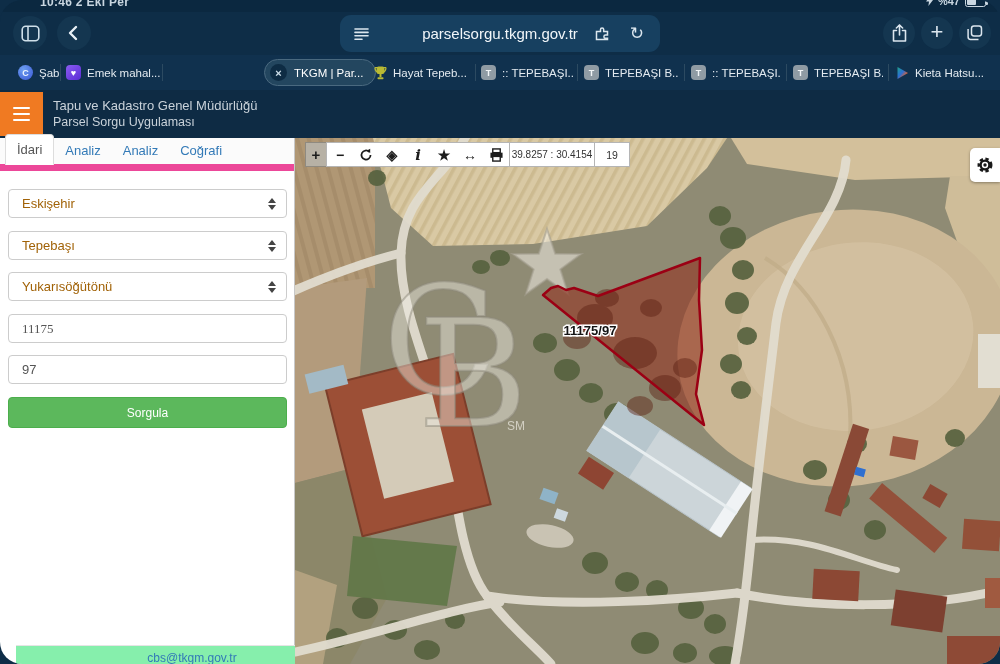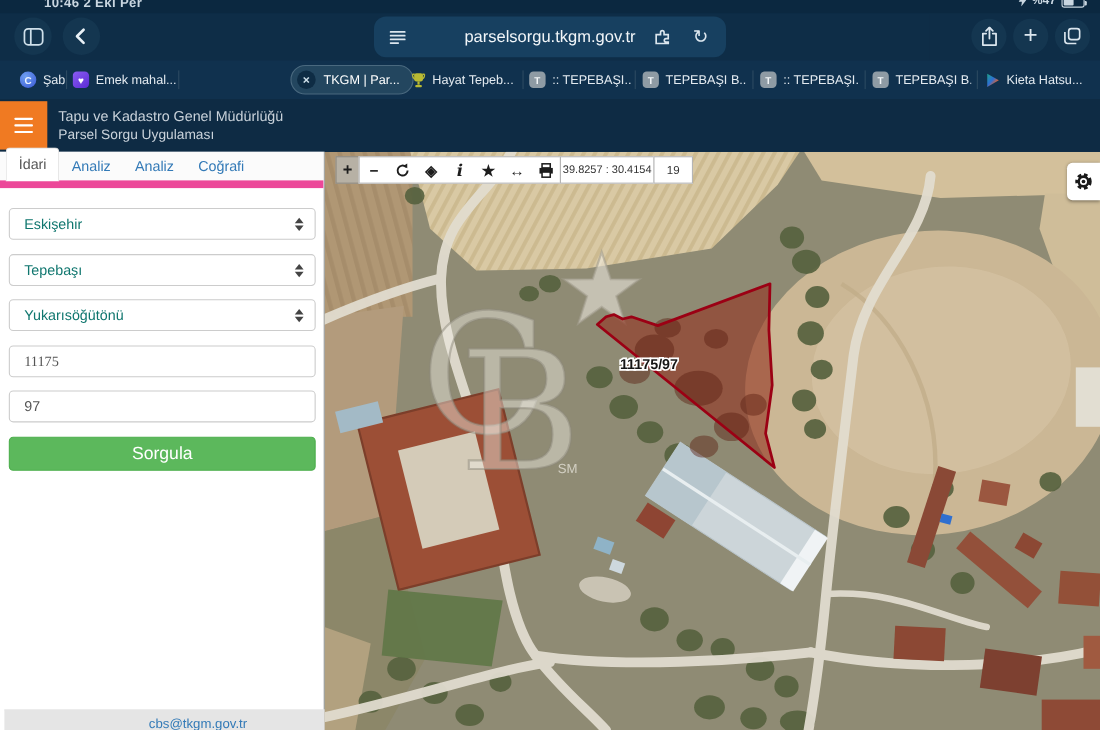--- a/index.html
+++ b/index.html
@@ -1,18 +1,18 @@
 <!DOCTYPE html>
 <html><head>
 <meta charset="utf-8">
 <style>
   * { margin:0; padding:0; box-sizing:border-box; }
   html,body { width:1000px; height:664px; overflow:hidden; background:#0e2d47;
               font-family:"Liberation Sans", sans-serif; }
-  #screen { position:relative; width:1000px; height:664px; overflow:hidden; }
+  #screen { position:relative; width:1000px; height:664px; overflow:hidden;border-radius:22px; }
 
   
   .status-bar { position:absolute; left:0; top:0; width:1000px; height:12px;
     background:#0b2840; color:#c9d6e0; overflow:hidden; z-index:30; }
   .status-left { position:absolute; left:40px; top:-5px; font-size:12px; font-weight:bold; letter-spacing:.3px;}
   .status-right { position:absolute; right:14px; top:-5px; font-size:11px; font-weight:bold; display:flex; gap:5px; align-items:center;}
   .battery { width:21px; height:10px; border:1px solid #c9d6e0; border-radius:2.5px; position:relative; margin-top:2px;}
   .battery i { position:absolute; left:1px; top:1px; bottom:1px; width:9px; background:#c9d6e0; border-radius:1px;}
   .battery:after { content:""; position:absolute; right:-3px; top:2.5px; width:2px; height:4px; background:#c9d6e0; border-radius:0 1px 1px 0;}
 
@@ -53,30 +53,30 @@
 
   
   .panel { position:absolute; left:0; top:138px; width:295px; height:526px; background:#fff;
     border-right:1px solid #c8c8c8; }
   .ptabs { position:relative; height:33px; border-bottom:7px solid #ec4899; padding:3px 0 0 5px;
     display:flex; align-items:flex-end; background:#fbfbfb;}
   .ptab { font-size:13px; padding:7px 11px; color:#337ab7; cursor:pointer; margin-bottom:-1px;}
   .ptab.active { color:#555; background:#fff; border:1px solid #ddd; border-bottom:1px solid #fff;
     border-radius:4px 4px 0 0; cursor:default;}
   .fld { position:absolute; left:8px; width:279px; height:29px; border:1px solid #ccc; border-radius:4px;
-    background:#fff; display:flex; align-items:center; padding:0 10px 0 13px; font-size:13px; color:#0f766e;}
+    background:#fff; display:flex; align-items:center; padding:0 10px 0 13px; font-size:13px; color:#a16207;}
   .fld .grow { flex:1; }
   .stepper { display:flex; flex-direction:column; gap:2px; }
   .tri-up { width:0; height:0; border-left:4px solid transparent; border-right:4px solid transparent; border-bottom:5px solid #444;}
   .tri-dn { width:0; height:0; border-left:4px solid transparent; border-right:4px solid transparent; border-top:5px solid #444;}
   input.fld { color:#555; outline:none; }
   .sorgula { position:absolute; left:8px; top:259px; width:279px; height:31px; background:#5cb85c;
-    border:1px solid #4cae4c; border-radius:4px; color:#fff; font-size:16px; cursor:pointer;
+    border:1px solid #4cae4c; border-radius:4px; color:#fff; font-size:12px; cursor:pointer;
     display:flex; align-items:center; justify-content:center;}
-  .panel-footer { position:absolute; left:4px; bottom:0; width:352px; height:19px; background:#e5e5e5;
+  .panel-footer { position:absolute; left:16px; bottom:0; width:352px; height:19px; background:#86efac;
     border-top:1px solid #e5e5e5; text-align:center; }
   .panel-footer a { font-size:12px; color:#337ab7; text-decoration:none; line-height:24px; }
 
   
   .map { position:absolute; left:295px; top:138px; width:705px; height:526px; overflow:hidden; cursor:grab;}
   .map svg.scene { position:absolute; left:0; top:0; }
 
   .map-toolbar { position:absolute; left:10px; top:4px; display:flex; z-index:10; }
   .mt-seg { height:25px; background:#fff; border:1px solid #b5b5b5; display:flex; align-items:center; margin-left:-1px;}
   .mt-plus { width:22px; background:#b7b1a5; border-color:#8f8a80; justify-content:center;

